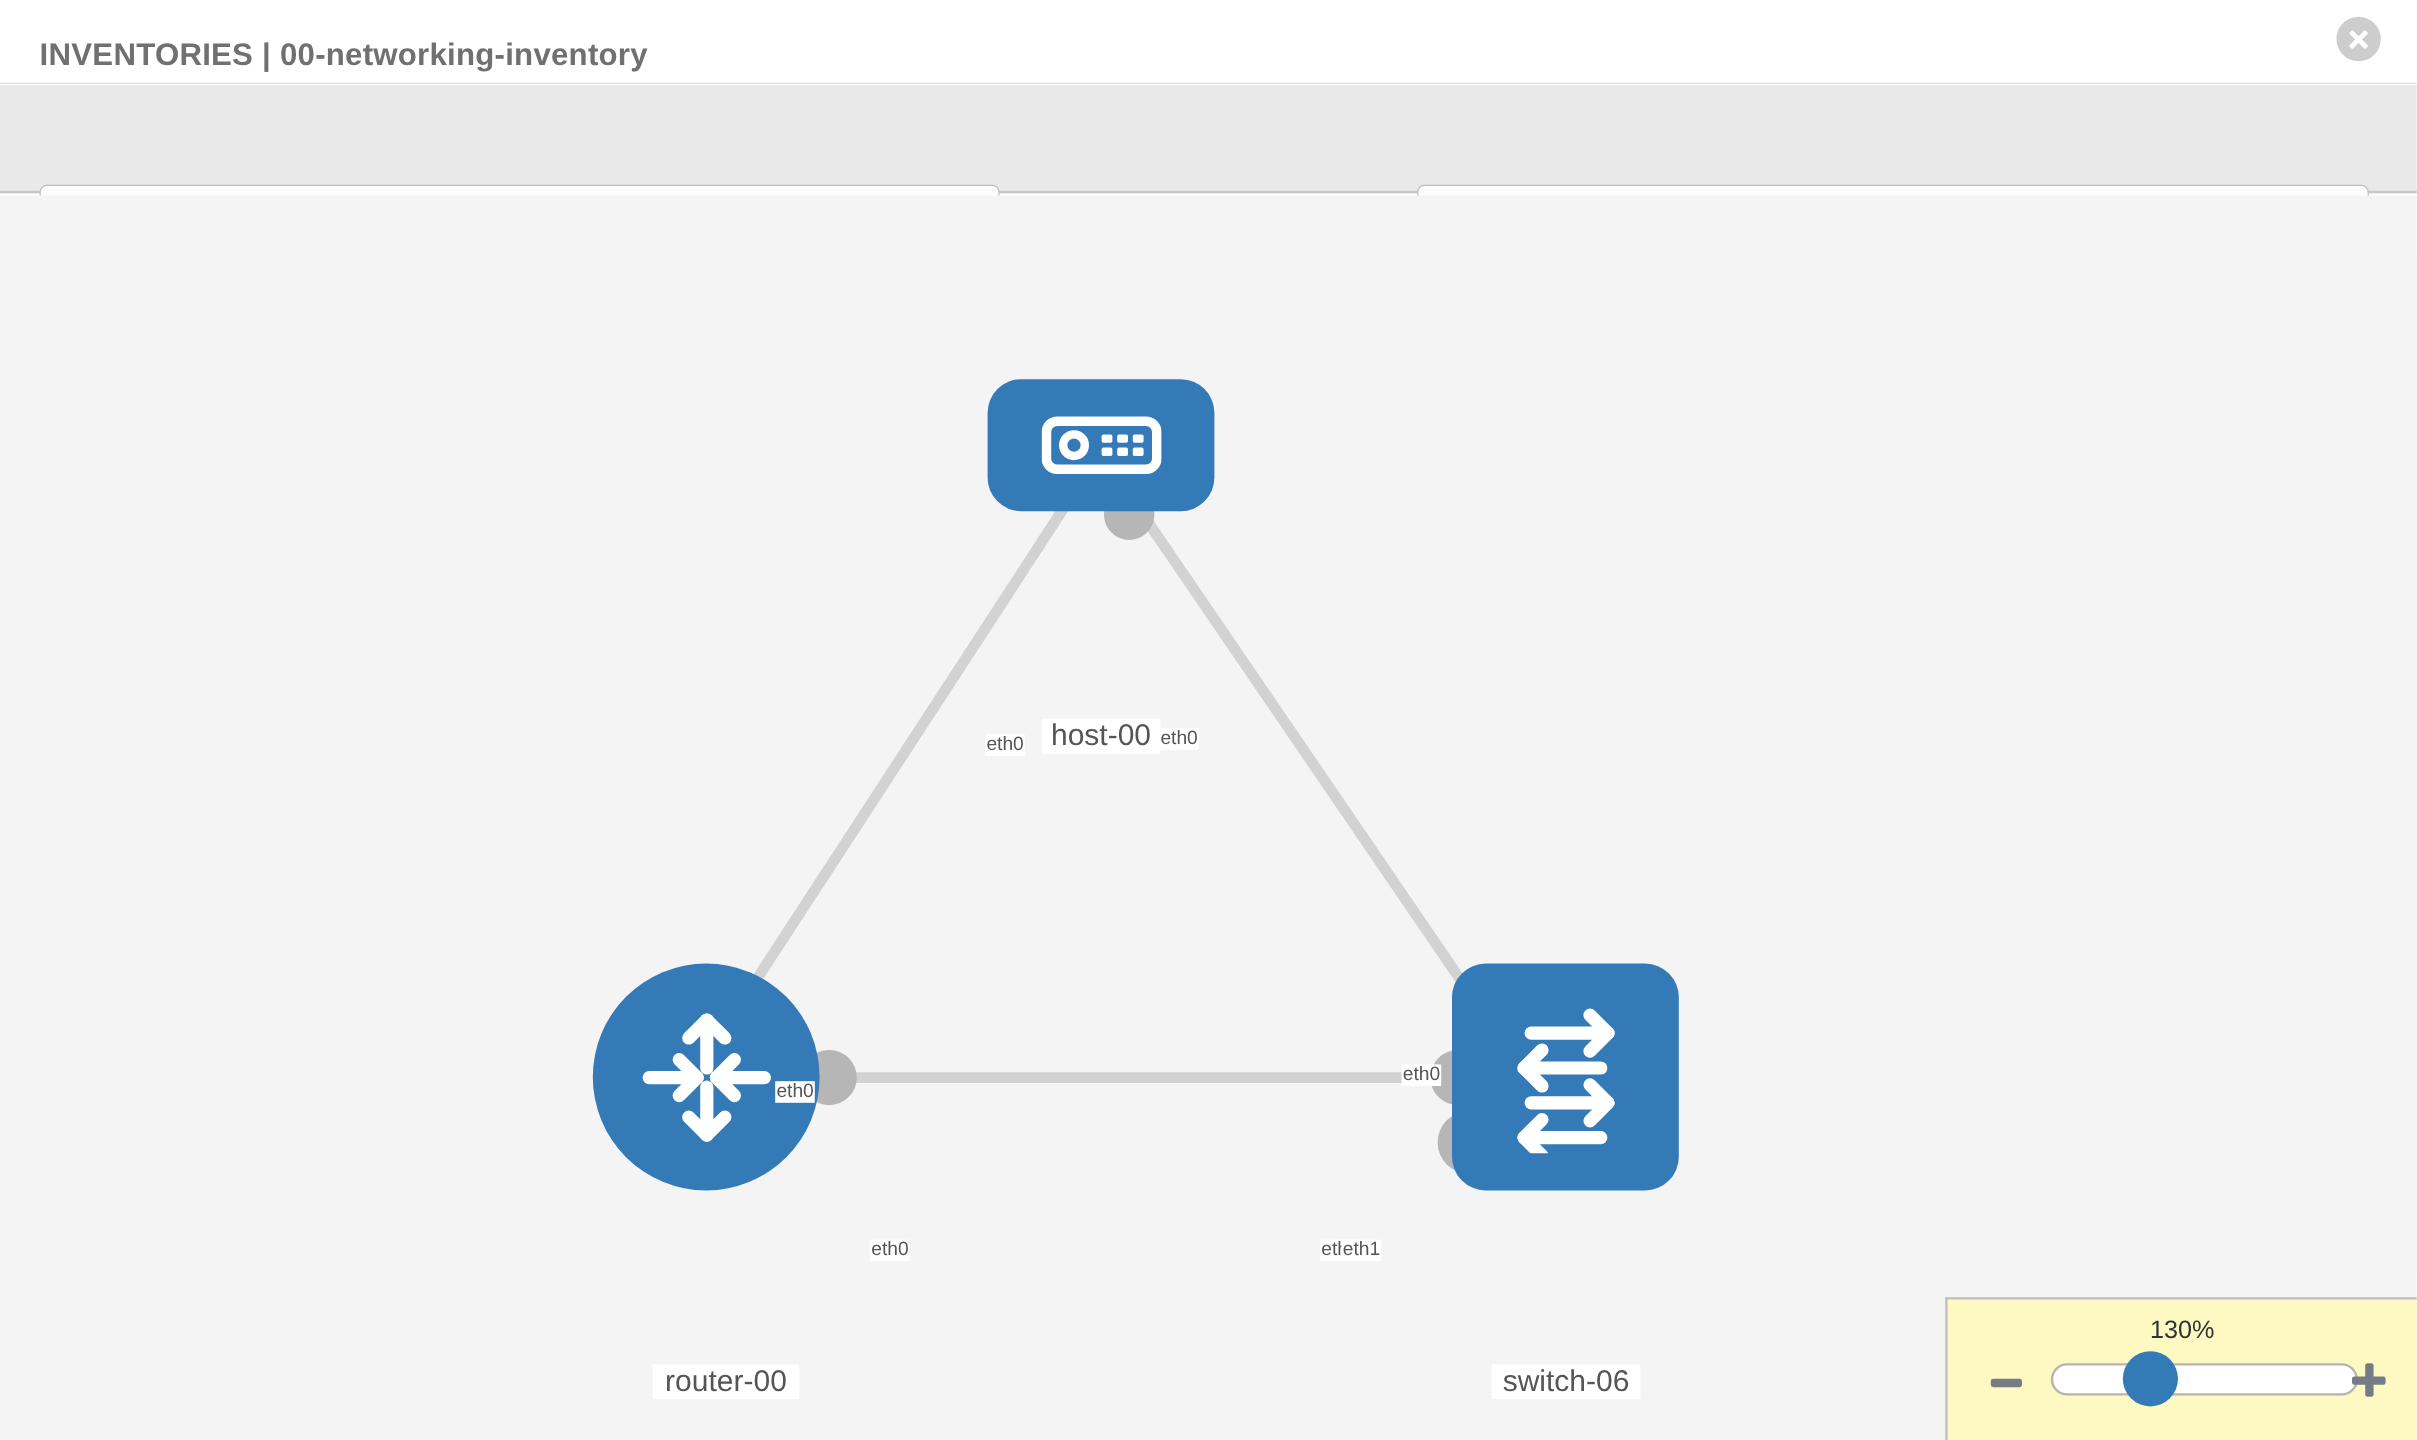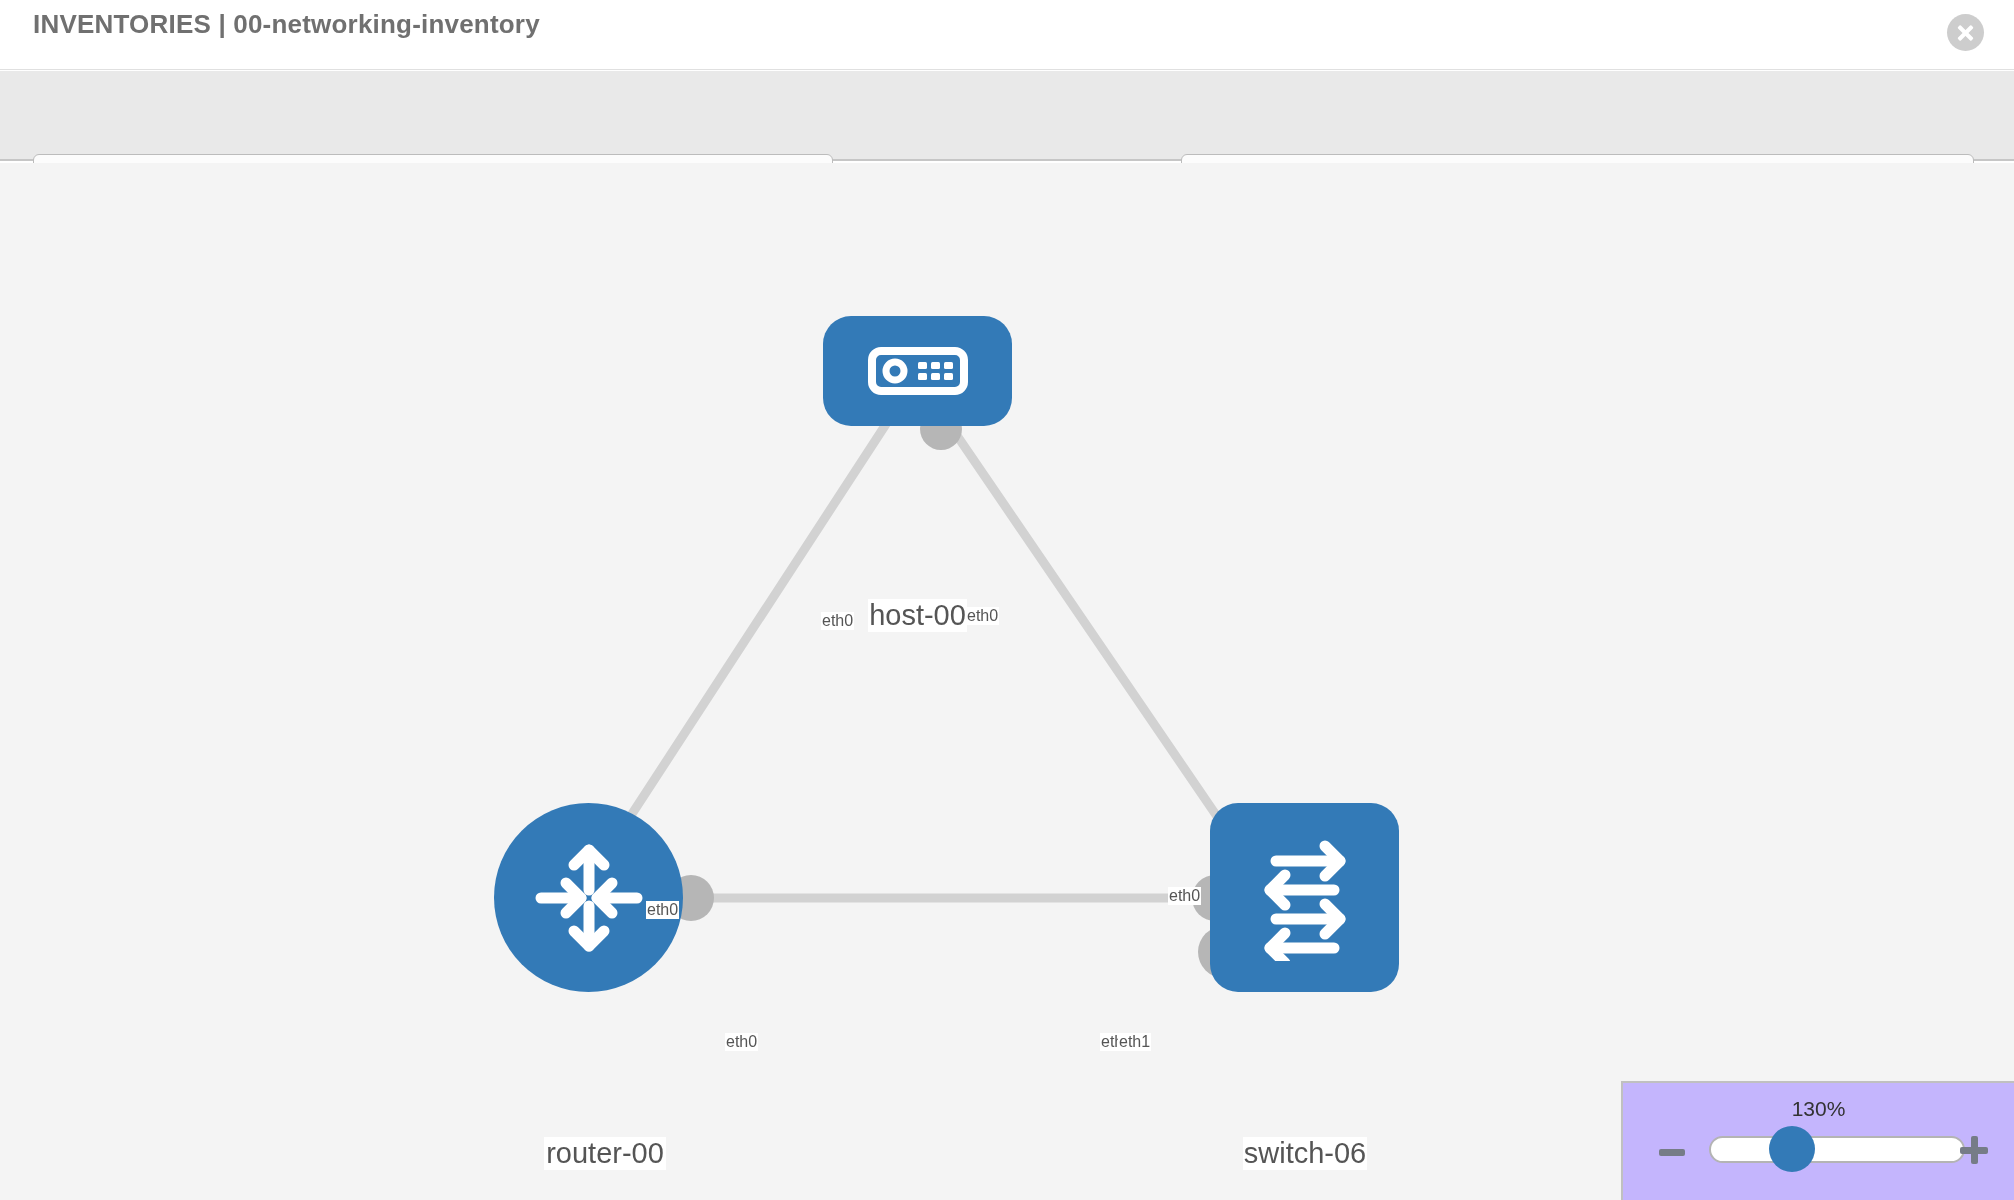--- a/index.html
+++ b/index.html
@@ -13,21 +13,21 @@
   #app { position: relative; width: 2014px; height: 1200px; }
 
   
   .header {
     position: absolute; left: 0; top: 0;
     width: 2014px; height: 70px;
     background: #ffffff;
     border-bottom: 1px solid #e0e0e0;
   }
   .page-title {
-    position: absolute; left: 33px; top: 9px;
+    position: absolute; left: 33px; top: 30px;
     font-size: 26px; font-weight: bold;
     color: #707070; letter-spacing: 0.2px;
     white-space: nowrap;
   }
   .close-btn {
     position: absolute; right: 30px; top: 14px;
     width: 37px; height: 37px; border-radius: 50%;
     background: #cdcdcd;
     cursor: pointer;
   }
@@ -84,21 +84,21 @@
   #topo-svg { position: absolute; left: 0; top: 0; }
 
   .node {
     position: absolute;
     background: #337ab7;
     display: flex; align-items: center; justify-content: center;
     cursor: pointer;
   }
   .node-label {
     position: absolute;
-    font-size: 29px; color: #555555;
+    font-size: 25px; color: #555555;
     background: #ffffff;
     white-space: nowrap;
     text-align: center;
   }
   .edge-label {
     position: absolute;
     font-size: 16px; color: #555555;
     background: #ffffff;
     white-space: nowrap;
     padding: 0 1px;
@@ -121,21 +121,21 @@
   .port {
     position: absolute;
     background: #b6b6b6;
     border-radius: 50%;
   }
 
   
   .zoom-panel {
     position: absolute; left: 1621px; top: 1081px;
     width: 393px; height: 119px;
-    background: #c4b5fd;
+    background: #fef9c3;
     border-top: 2px solid #c0c0c0;
     border-left: 2px solid #c0c0c0;
   }
   .zoom-pct {
     position: absolute; left: 0; right: 0; top: 14px;
     text-align: center; font-size: 21px; color: #333333;
   }
   .zoom-minus {
     position: absolute; left: 36px; top: 128px;
     transform: translateY(-62px);

